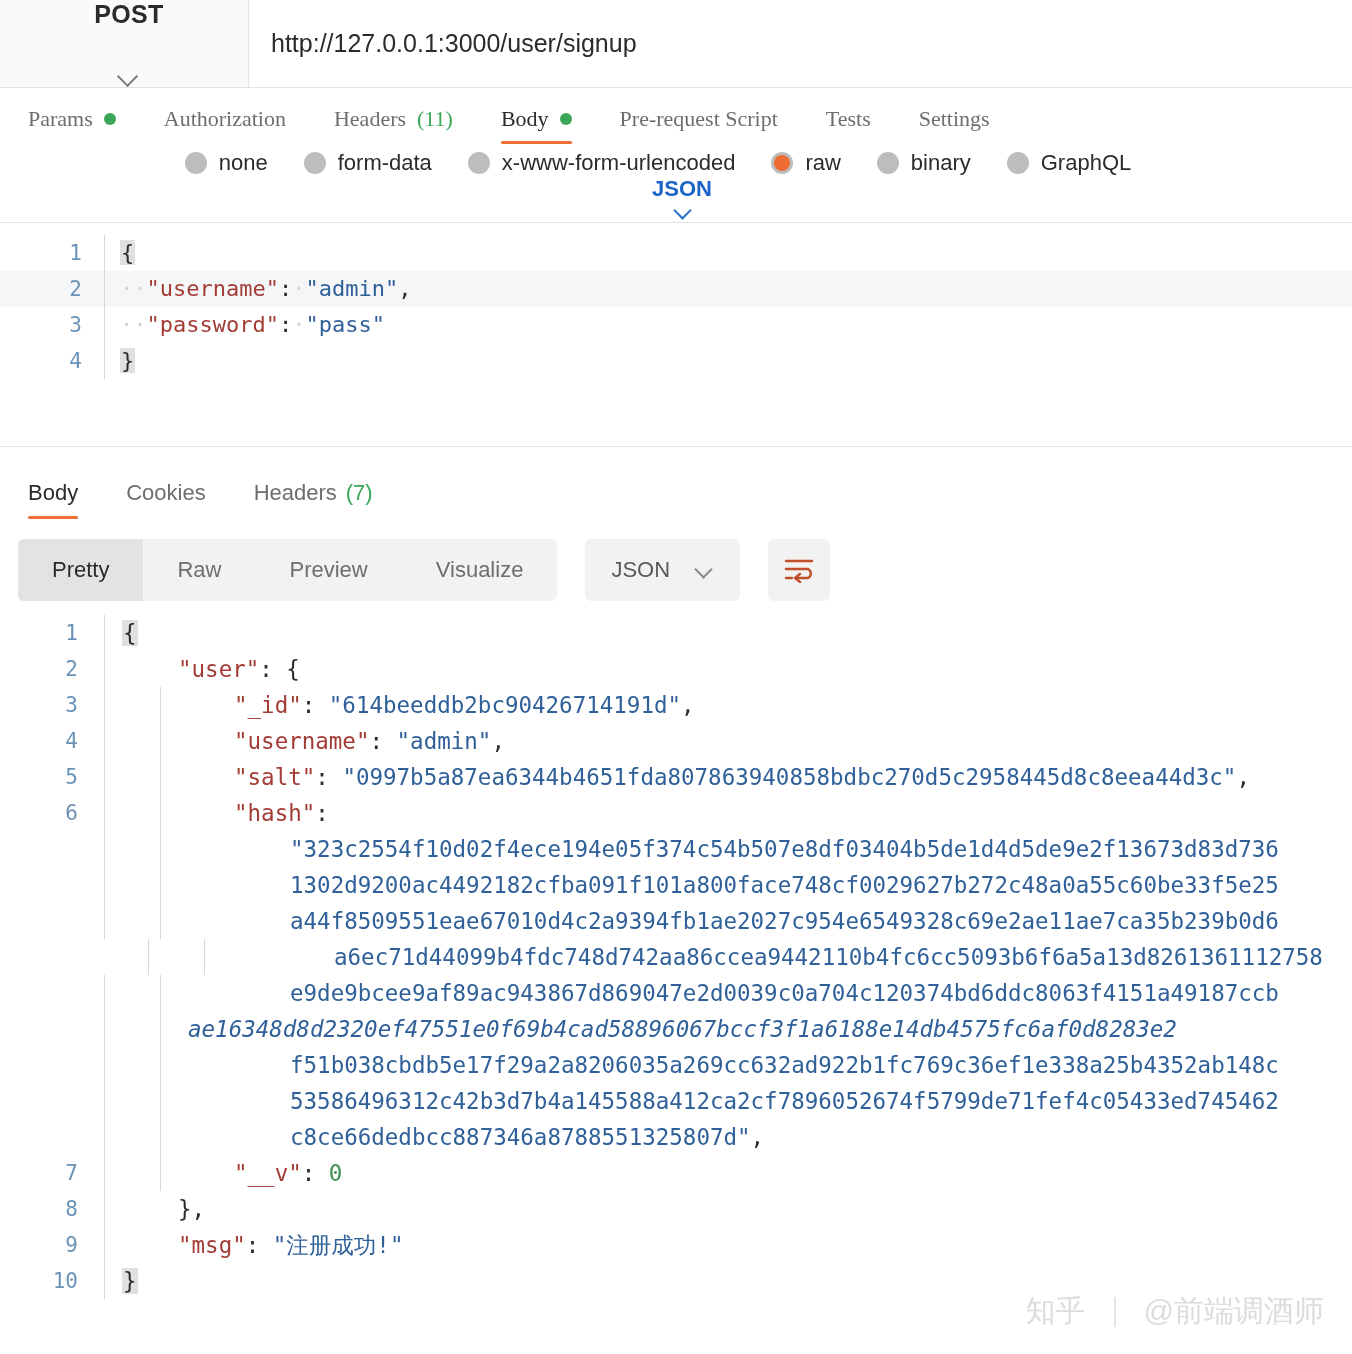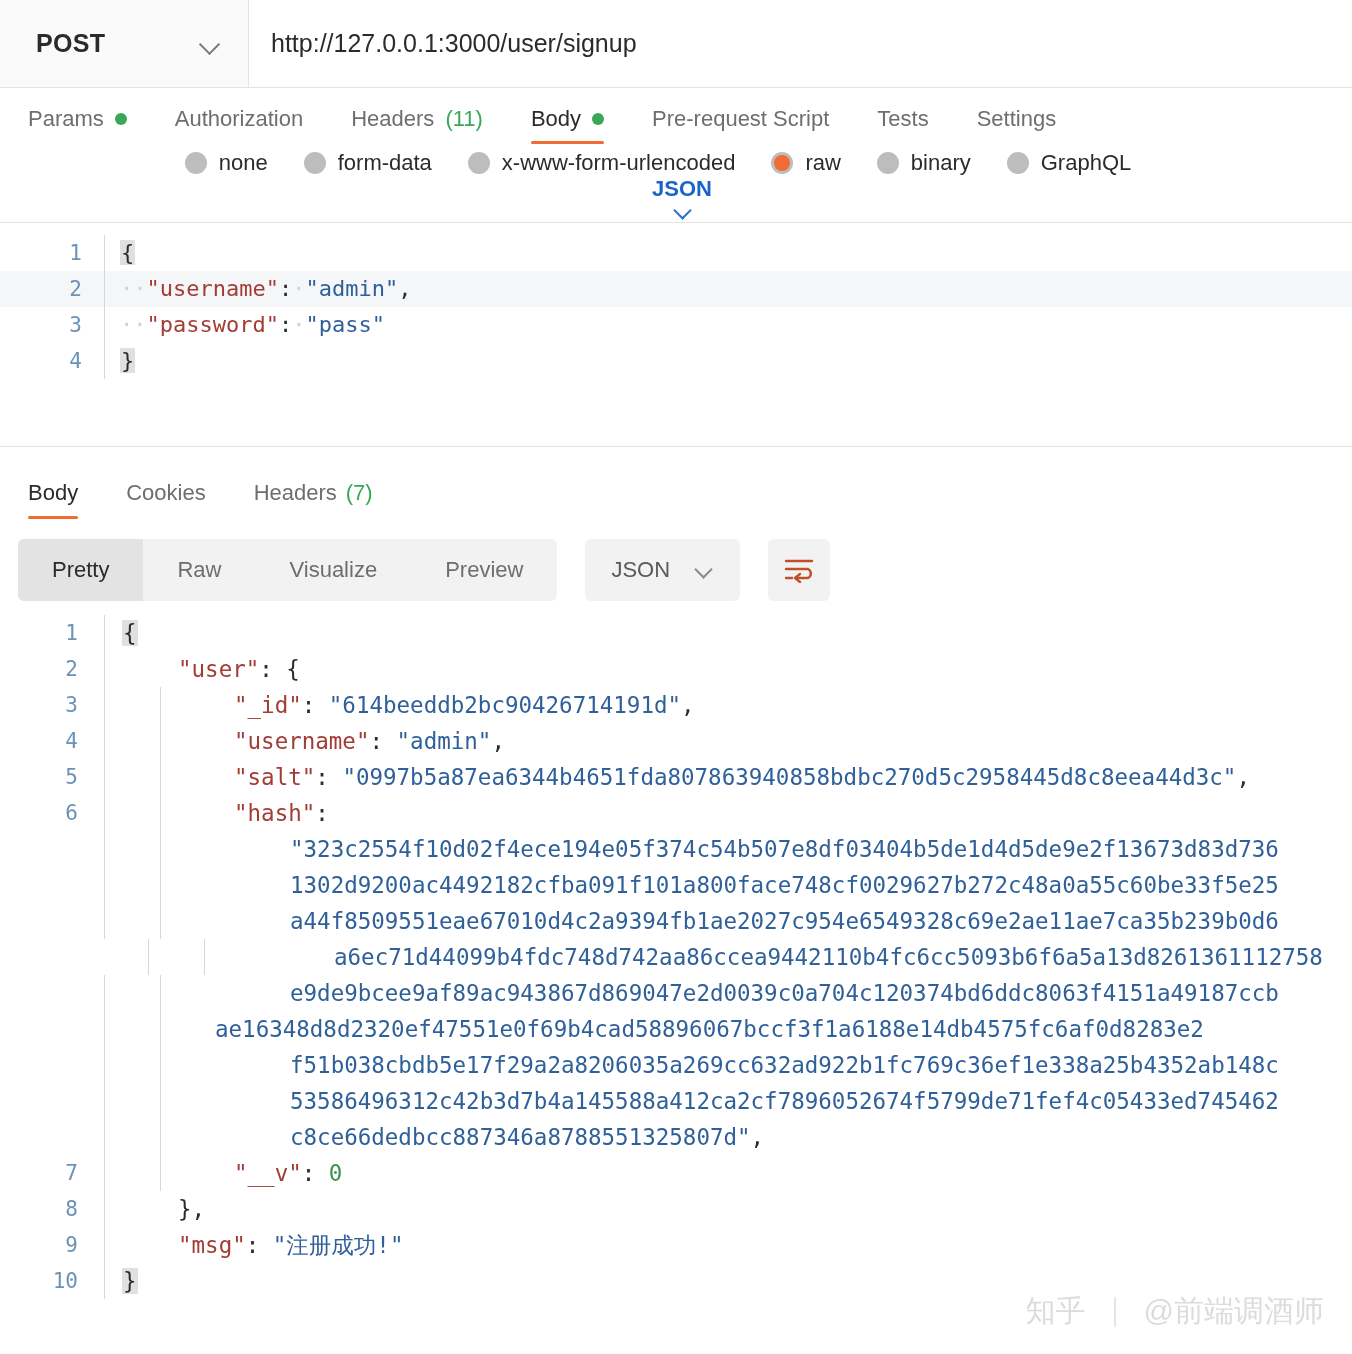--- a/index.html
+++ b/index.html
@@ -20,20 +20,21 @@
   }
   .method-select {
     width: 249px;
     display: flex;
     align-items: center;
     justify-content: space-between;
     padding: 0 26px 0 36px;
     background: #fafafa;
     border-right: 1px solid #e4e4e4;
     cursor: pointer;
+    flex-direction: column;
   }
   .method-label {
     font-size: 25px;
     font-weight: 700;
     letter-spacing: 0.3px;
     color: #2b2b2b;
   }
   .chev {
     width: 22px; height: 22px;
     position: relative;
@@ -70,20 +71,21 @@
     position: relative;
     display: flex;
     align-items: center;
     gap: 11px;
     height: 62px;
     padding: 0 24px;
     font-size: 22px;
     color: #6e6e6e;
     cursor: pointer;
     white-space: nowrap;
+    font-family: Liberation Serif, serif;
   }
   .rtab:first-child { padding-left: 0; }
   .rtab.active { color: #2b2b2b; }
   .rtab.active::after {
     content: "";
     position: absolute;
     left: 24px; right: 24px;
     bottom: 6px;
     height: 3.5px;
     background: #ef6c34;
@@ -455,22 +457,22 @@
     <div class="restab">
       <span>Headers</span>
       <span class="count-green">(7)</span>
     </div>
   </div>
 
 <div class="fmt-row">
   <div class="seg" id="seg-list">
       <div class="seg-item active">Pretty</div>
       <div class="seg-item">Raw</div>
+      <div class="seg-item">Preview</div>
       <div class="seg-item">Visualize</div>
-      <div class="seg-item">Preview</div>
     </div>
   <div class="dropdown">
     <span>JSON</span>
     <span class="chev-g"></span>
   </div>
   <div class="icon-btn">
     <svg width="30" height="26" viewBox="0 0 30 26">
       <line x1="2" y1="4" x2="28" y2="4" stroke="#c1502a" stroke-width="2.4" stroke-linecap="round"></line>
       <path d="M2 12 H24 a5 5 0 0 1 0 9 H12" fill="none" stroke="#c1502a" stroke-width="2.4" stroke-linecap="round"></path>
       <polyline points="16,17 11,21 16,25" fill="none" stroke="#c1502a" stroke-width="2.4" stroke-linecap="round" stroke-linejoin="round"></polyline>
@@ -484,21 +486,21 @@
     <div class="rcode-line"><div class="rgutter">2</div><div class="rcell" style="padding-left: 74px;"><span class="k">"user"</span><span class="p">: {</span></div></div>
     <div class="rcode-line"><div class="rgutter">3</div><div class="rcell lvl2" style="padding-left: 130px;"><span class="k">"_id"</span><span class="p">: </span><span class="s">"614beeddb2bc90426714191d"</span><span class="p">,</span></div></div>
     <div class="rcode-line"><div class="rgutter">4</div><div class="rcell lvl2" style="padding-left: 130px;"><span class="k">"username"</span><span class="p">: </span><span class="s">"admin"</span><span class="p">,</span></div></div>
     <div class="rcode-line"><div class="rgutter">5</div><div class="rcell lvl2" style="padding-left: 130px;"><span class="k">"salt"</span><span class="p">: </span><span class="s">"0997b5a87ea6344b4651fda807863940858bdbc270d5c2958445d8c8eea44d3c"</span><span class="p">,</span></div></div>
     <div class="rcode-line"><div class="rgutter">6</div><div class="rcell lvl2" style="padding-left: 130px;"><span class="k">"hash"</span><span class="p">:</span></div></div>
     <div class="rcode-line"><div class="rgutter"></div><div class="rcell lvl2" style="padding-left: 186px;"><span class="s">"323c2554f10d02f4ece194e05f374c54b507e8df03404b5de1d4d5de9e2f13673d83d736</span></div></div>
     <div class="rcode-line"><div class="rgutter"></div><div class="rcell lvl2" style="padding-left: 186px;"><span class="s">1302d9200ac4492182cfba091f101a800face748cf0029627b272c48a0a55c60be33f5e25</span></div></div>
     <div class="rcode-line"><div class="rgutter"></div><div class="rcell lvl2" style="padding-left: 186px;"><span class="s">a44f8509551eae67010d4c2a9394fb1ae2027c954e6549328c69e2ae11ae7ca35b239b0d6</span></div></div>
     <div class="rcode-line"><div class="rgutter"></div><div class="rcell lvl2" style="padding-left: 186px; margin-left: 44px;"><span class="s">a6ec71d44099b4fdc748d742aa86ccea9442110b4fc6cc5093b6f6a5a13d8261361112758</span></div></div>
     <div class="rcode-line"><div class="rgutter"></div><div class="rcell lvl2" style="padding-left: 186px;"><span class="s">e9de9bcee9af89ac943867d869047e2d0039c0a704c120374bd6ddc8063f4151a49187ccb</span></div></div>
-    <div class="rcode-line"><div class="rgutter"></div><div class="rcell lvl2" style="padding-left: 111px;"><span class="s">ae16348d8d2320ef47551e0f69b4cad58896067bccf3f1a6188e14db4575fc6af0d8283e2</span></div></div>
+    <div class="rcode-line"><div class="rgutter"></div><div class="rcell lvl2" style="padding-left: 84px; font-style: italic;"><span class="s">ae16348d8d2320ef47551e0f69b4cad58896067bccf3f1a6188e14db4575fc6af0d8283e2</span></div></div>
     <div class="rcode-line"><div class="rgutter"></div><div class="rcell lvl2" style="padding-left: 186px;"><span class="s">f51b038cbdb5e17f29a2a8206035a269cc632ad922b1fc769c36ef1e338a25b4352ab148c</span></div></div>
     <div class="rcode-line"><div class="rgutter"></div><div class="rcell lvl2" style="padding-left: 186px;"><span class="s">53586496312c42b3d7b4a145588a412ca2cf7896052674f5799de71fef4c05433ed745462</span></div></div>
     <div class="rcode-line"><div class="rgutter"></div><div class="rcell lvl2" style="padding-left: 186px;"><span class="s">c8ce66dedbcc887346a8788551325807d"</span><span class="p">,</span></div></div>
     <div class="rcode-line"><div class="rgutter">7</div><div class="rcell lvl2" style="padding-left: 130px;"><span class="k">"__v"</span><span class="p">: </span><span class="n">0</span></div></div>
     <div class="rcode-line"><div class="rgutter">8</div><div class="rcell" style="padding-left: 74px;"><span class="p">},</span></div></div>
     <div class="rcode-line"><div class="rgutter">9</div><div class="rcell" style="padding-left: 74px;"><span class="k">"msg"</span><span class="p">: </span><span class="s">"注册成功!"</span></div></div>
     <div class="rcode-line"><div class="rgutter">10</div><div class="rcell" style="padding-left: 18px;"><span class="fold-brace">}</span></div></div>
   </div>
 
 <div class="watermark">

